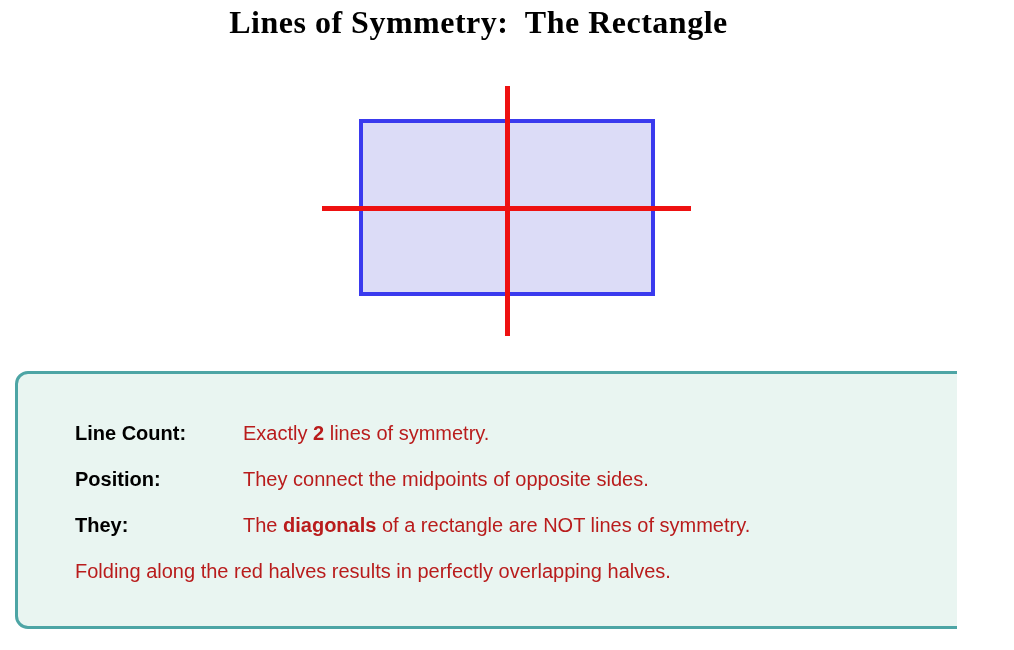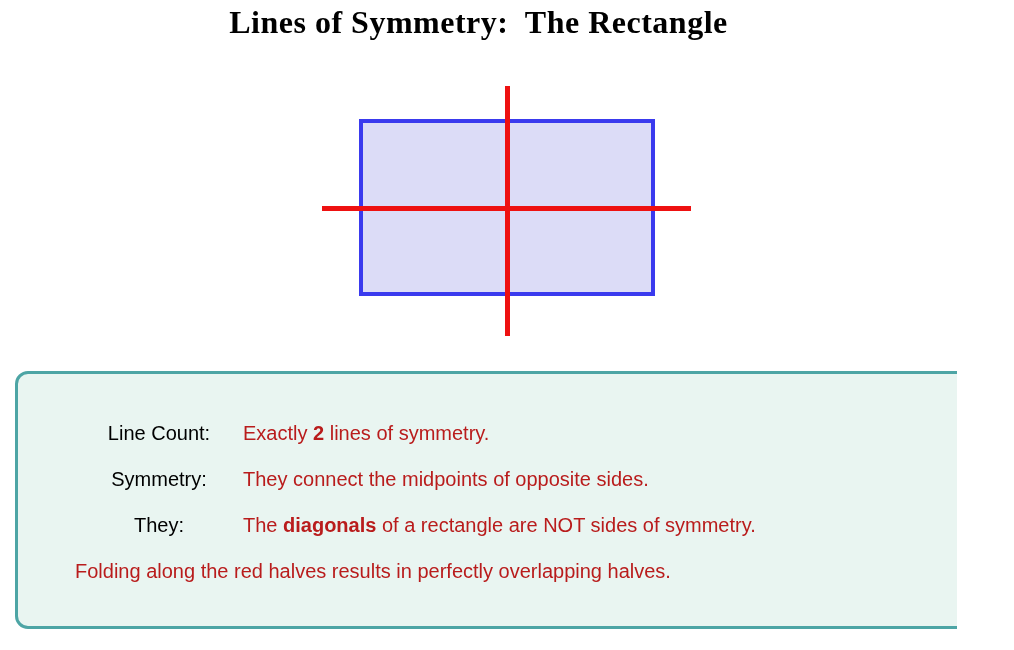--- a/index.html
+++ b/index.html
@@ -78,23 +78,22 @@
   }
   .info-row {
     display: flex;
     align-items: baseline;
     margin-bottom: 20px;
     font-size: 20px;
     line-height: 26px;
   }
   .info-row .row-label {
     flex: 0 0 168px;
-    font-weight: 400;
+    font-weight: 700;
     color: #000000;
-    text-align: center;
   }
   .info-row .row-text {
     flex: 1 1 auto;
     color: #b91c1c;
   }
   .info-row .row-text .b {
     font-weight: 700;
   }
 </style>
 </head>
@@ -110,26 +109,26 @@
     <div class="sym-line horizontal"></div>
   </div>
 
   <div class="info-box">
     <div id="rows">
         <div class="info-row">
           <div class="row-label">Line Count:</div>
           <div class="row-text"><span>Exactly </span><span class="b">2</span><span> lines of symmetry.</span></div>
         </div>
         <div class="info-row">
-          <div class="row-label">Symmetry:</div>
+          <div class="row-label">Position:</div>
           <div class="row-text"><span>They connect the midpoints of opposite sides.</span></div>
         </div>
         <div class="info-row">
           <div class="row-label">They:</div>
-          <div class="row-text"><span>The </span><span class="b">diagonals</span><span> of a rectangle are NOT sides of symmetry.</span></div>
+          <div class="row-text"><span>The </span><span class="b">diagonals</span><span> of a rectangle are NOT lines of symmetry.</span></div>
         </div>
         <div class="info-row">
           <div class="row-text"><span>Folding along the red halves results in perfectly overlapping halves.</span></div>
         </div>
       </div>
   </div>
 
 </div>
 
 </body></html>

